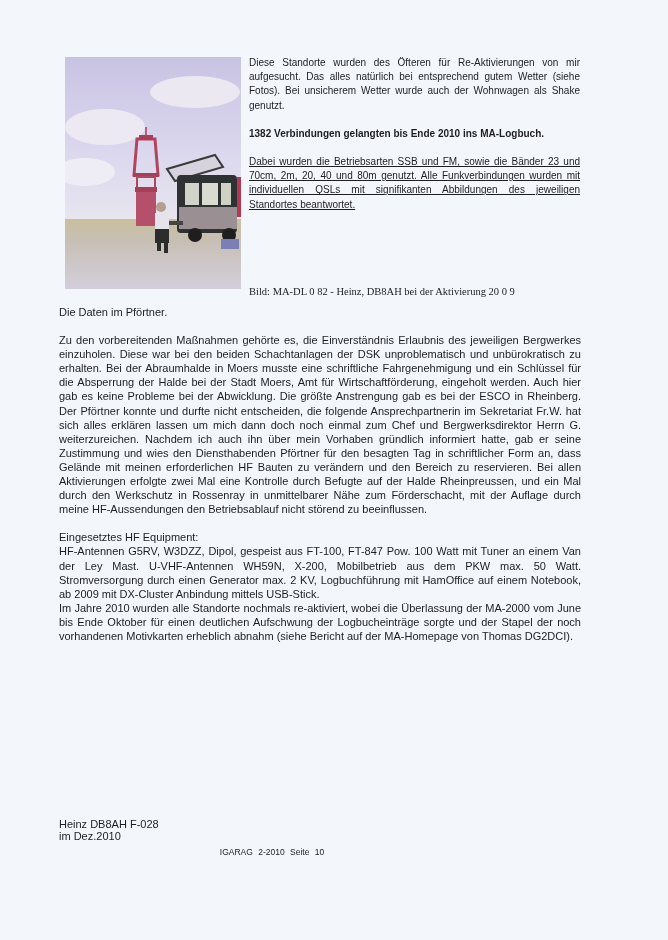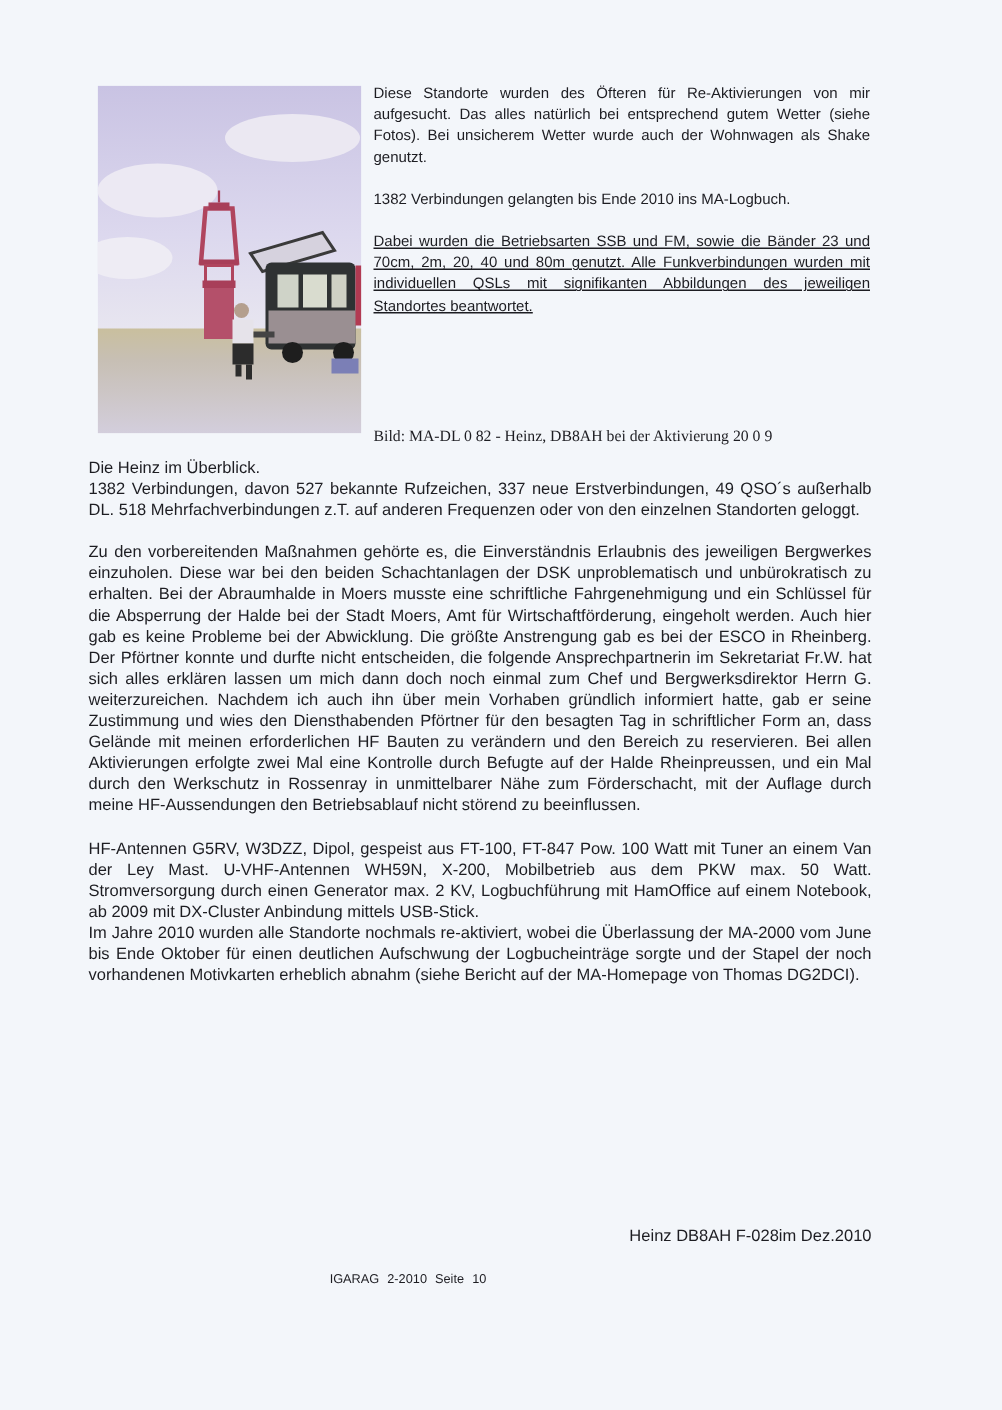--- a/index.html
+++ b/index.html
@@ -14,35 +14,35 @@
     .photo {
       position: absolute; left: 65px; top: 57px; width: 176px; height: 232px;
       overflow: hidden;
     }
     .photo svg { display: block; width: 100%; height: 100%; }
     .right-col {
       position: absolute; left: 249px; top: 56px; width: 331px;
       font-size: 10px; line-height: 14.2px; text-align: justify;
     }
     .right-col p { margin: 0; }
-    .right-col .bold { font-weight: normal; margin-top: 14px; }
+    .right-col .bold { font-weight: bold; margin-top: 14px; }
     .right-col .p3 { margin-top: 14px; text-decoration: underline; }
     .caption {
       position: absolute; left: 249px; top: 273px; width: 340px;
       font-family: "Liberation Serif", serif; font-size: 10.5px; white-space: nowrap; margin-top: 13px;
     }
     .main {
       position: absolute; left: 59px; top: 305px; width: 522px;
       font-size: 11px; line-height: 14.1px; text-align: justify;
     }
     .main p { margin: 0; }
     .gap { height: 14px; }
     .sig {
       position: absolute; left: 59px; top: 818px; width: 522px;
-      font-size: 11px; display: flex; justify-content: flex-end;
+      font-size: 11px; display: flex; justify-content: center; flex-direction: column;
     }
     .footer {
       position: absolute; left: 0; top: 847px; width: 544px; text-align: center;
       font-size: 8.5px; word-spacing: 3px;
     }
     b { font-weight: bold; }
   </style>
 </head>
 <body>
 
@@ -101,25 +101,25 @@
 
   <div class="right-col">
     <p>Diese Standorte wurden des Öfteren für Re-Aktivierungen von mir aufgesucht. Das alles natürlich bei entsprechend gutem Wetter (siehe Fotos). Bei unsicherem Wetter wurde auch der Wohnwagen als Shake genutzt.</p>
     <p class="bold">1382 Verbindungen gelangten bis Ende 2010 ins MA-Logbuch.</p>
     <p class="p3">Dabei wurden die Betriebsarten SSB und FM, sowie die Bänder 23 und 70cm, 2m, 20, 40 und 80m genutzt. Alle Funkverbindungen wurden mit individuellen QSLs mit signifikanten Abbildungen des jeweiligen Standortes beantwortet.</p>
   </div>
 
   <div class="caption">Bild: MA-DL 0 82 -  Heinz, DB8AH bei der Aktivierung 20 0 9</div>
 
   <div class="main">
-    <p>Die Heinz im Überblick.</p>
-    <p>1382 Verbindungen, davon 527 bekannte Rufzeichen, 337 neue Erstverbindungen, 49 QSO´s außerhalb DL.  518  Mehrfachverbindungen  z.T. auf anderen Frequenzen oder von den einzelnen Standorten geloggt.</p>
+    <p>Die Daten im Pförtner.</p>
     <div class="gap"></div>
     <p>Zu den vorbereitenden Maßnahmen gehörte es, die Einverständnis Erlaubnis des jeweiligen Bergwerkes einzuholen. Diese war bei den beiden Schachtanlagen der DSK unproblematisch und unbürokratisch zu erhalten. Bei der Abraumhalde in Moers musste eine schriftliche Fahrgenehmigung und ein Schlüssel für die Absperrung der Halde bei der Stadt Moers, Amt für Wirtschaftförderung, eingeholt werden. Auch hier gab es keine Probleme bei der Abwicklung. Die größte Anstrengung gab es bei der ESCO in Rheinberg. Der Pförtner konnte und durfte nicht entscheiden, die folgende Ansprechpartnerin im Sekretariat Fr.W.  hat sich alles erklären lassen um mich dann doch noch einmal zum Chef und Bergwerksdirektor Herrn G. weiterzureichen. Nachdem ich auch ihn über mein Vorhaben gründlich informiert hatte, gab er seine Zustimmung und wies den Diensthabenden Pförtner für den besagten Tag in schriftlicher Form an, dass Gelände mit meinen erforderlichen HF Bauten zu verändern und den Bereich zu reservieren. Bei allen Aktivierungen erfolgte zwei Mal eine Kontrolle durch Befugte auf der Halde Rheinpreussen, und ein Mal durch den Werkschutz in Rossenray in unmittelbarer Nähe zum Förderschacht, mit der Auflage durch meine HF-Aussendungen den Betriebsablauf nicht störend zu beeinflussen.</p>
     <div class="gap"></div>
+    <p>Eingesetztes HF Equipment:</p>
     <p>HF-Antennen G5RV, W3DZZ, Dipol, gespeist aus FT-100, FT-847 Pow. 100 Watt mit Tuner  an einem Van der Ley Mast. U-VHF-Antennen WH59N, X-200,   Mobilbetrieb aus dem PKW max. 50 Watt. Stromversorgung  durch einen Generator max. 2 KV, Logbuchführung mit HamOffice auf einem Notebook, ab 2009 mit DX-Cluster Anbindung mittels USB-Stick.</p>
     <p>Im Jahre 2010 wurden alle Standorte nochmals re-aktiviert, wobei die Überlassung der MA-2000 vom June  bis Ende Oktober für einen deutlichen Aufschwung der Logbucheinträge sorgte und der Stapel der noch vorhandenen Motivkarten erheblich abnahm (siehe Bericht auf der MA-Homepage von Thomas DG2DCI).</p>
   </div>
 
   <div class="sig">
     <span>Heinz DB8AH  F-028</span>
     <span>im Dez.2010</span>
   </div>
 
   <div class="footer">IGARAG 2-2010  Seite 10</div>

